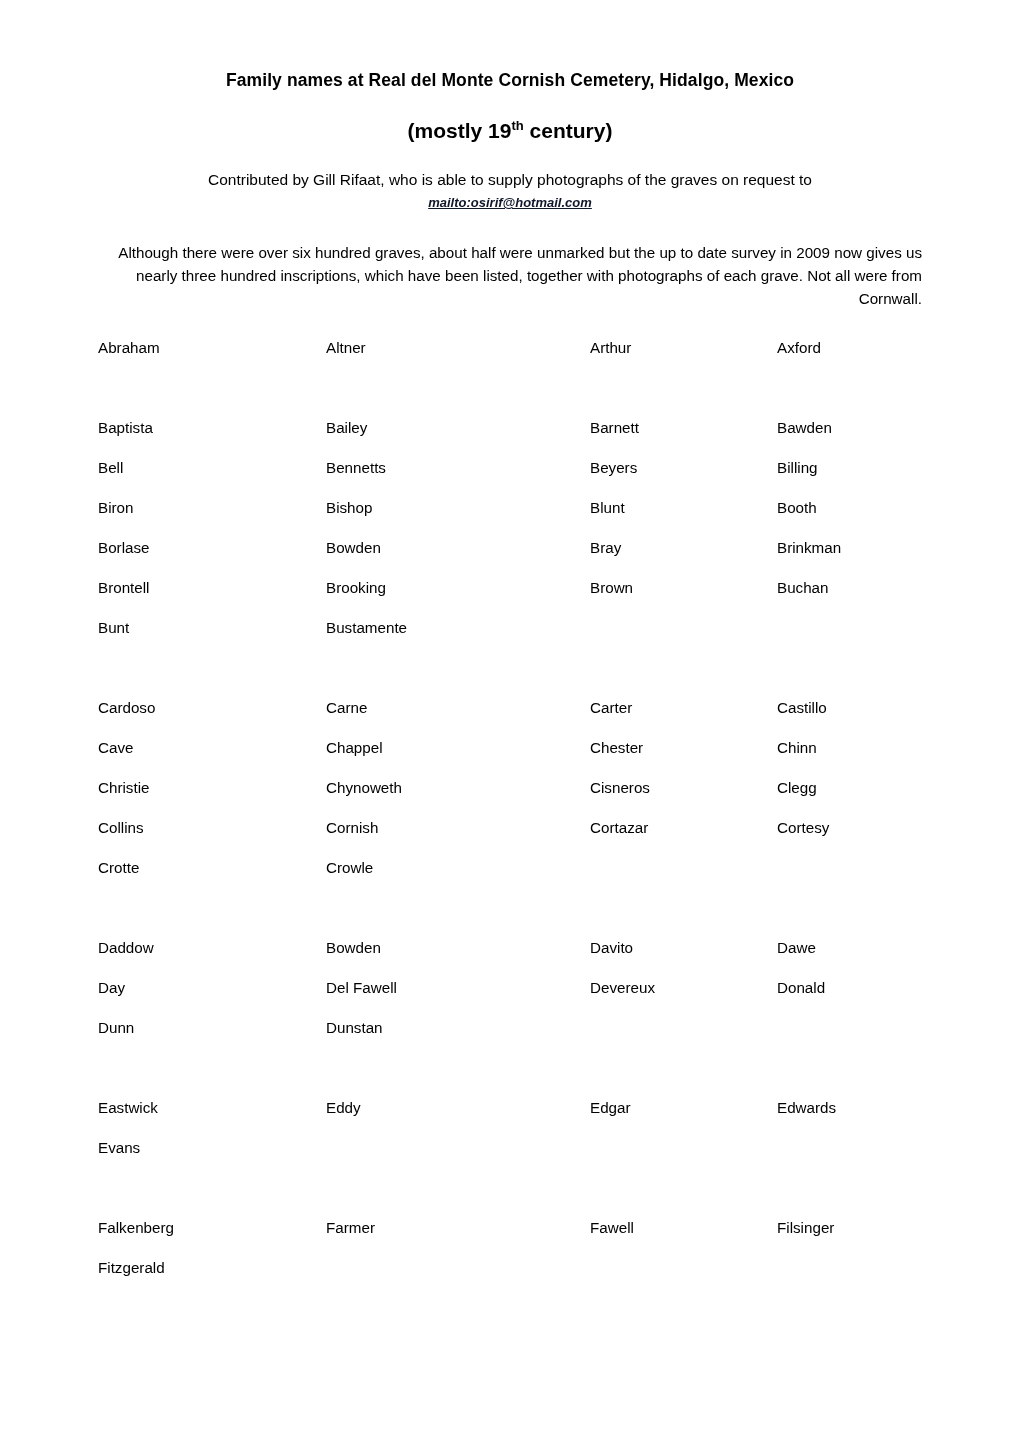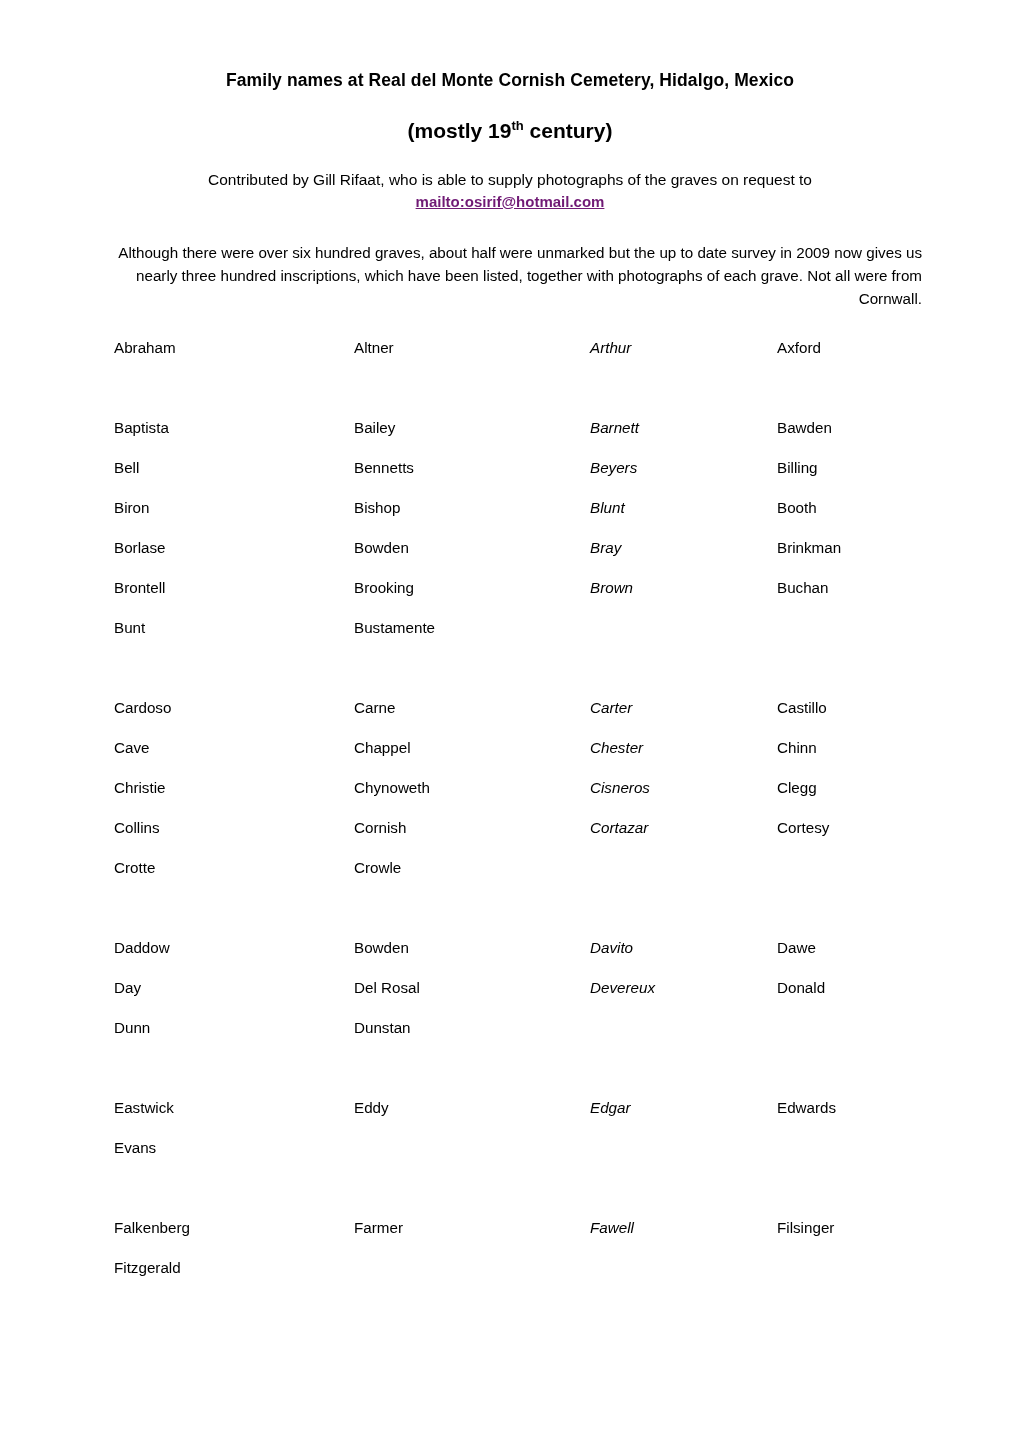--- a/index.html
+++ b/index.html
@@ -61,25 +61,26 @@
     font-weight: normal;
     text-align: center;
     line-height: 1.35;
   }
   .email-line {
     margin: 0;
     text-align: center;
     line-height: 1.35;
   }
   .email-link {
-    font-size: 15px;
+    font-size: 13px;
     font-weight: bold;
-    color: #701a75;
+    color: #0f172a;
     text-decoration: underline;
     cursor: pointer;
+    font-style: italic;
   }
 
   
   .intro {
     margin: 0;
     padding-top: 28px;
     font-size: 15.2px;
     line-height: 1.52;
     text-align: right;
     color: #000000;
@@ -102,23 +103,23 @@
     line-height: 40px;
     font-size: 15.2px;
   }
   .cell {
     position: absolute;
     top: 0;
     white-space: nowrap;
     font-size: 15.2px;
     line-height: 40px;
   }
-  .cell.c0 { left: 16px; }
-  .cell.c1 { left: 256px; }
-  .cell.c2 { left: 492px; font-style: italic; }
+  .cell.c0 { left: 0px; }
+  .cell.c1 { left: 228px; }
+  .cell.c2 { left: 492px; }
   .cell.c3 { left: 679px; }
   .cell:empty { display: none; }
 </style>
 </head>
 <body>
 
 <div class="page">
   <div class="content">
 
     <h1 class="doc-title">Family names at Real del Monte Cornish Cemetery, Hidalgo, Mexico</h1>
@@ -210,21 +211,21 @@
         </div>
         <div class="name-group">
           <div class="name-row">
             <span class="cell c0">Daddow</span>
             <span class="cell c1">Bowden</span>
             <span class="cell c2">Davito</span>
             <span class="cell c3">Dawe</span>
           </div>
           <div class="name-row">
             <span class="cell c0">Day</span>
-            <span class="cell c1">Del Rosal</span>
+            <span class="cell c1">Del Fawell</span>
             <span class="cell c2">Devereux</span>
             <span class="cell c3">Donald</span>
           </div>
           <div class="name-row">
             <span class="cell c0">Dunn</span>
             <span class="cell c1">Dunstan</span>
           </div>
         </div>
         <div class="name-group">
           <div class="name-row">

